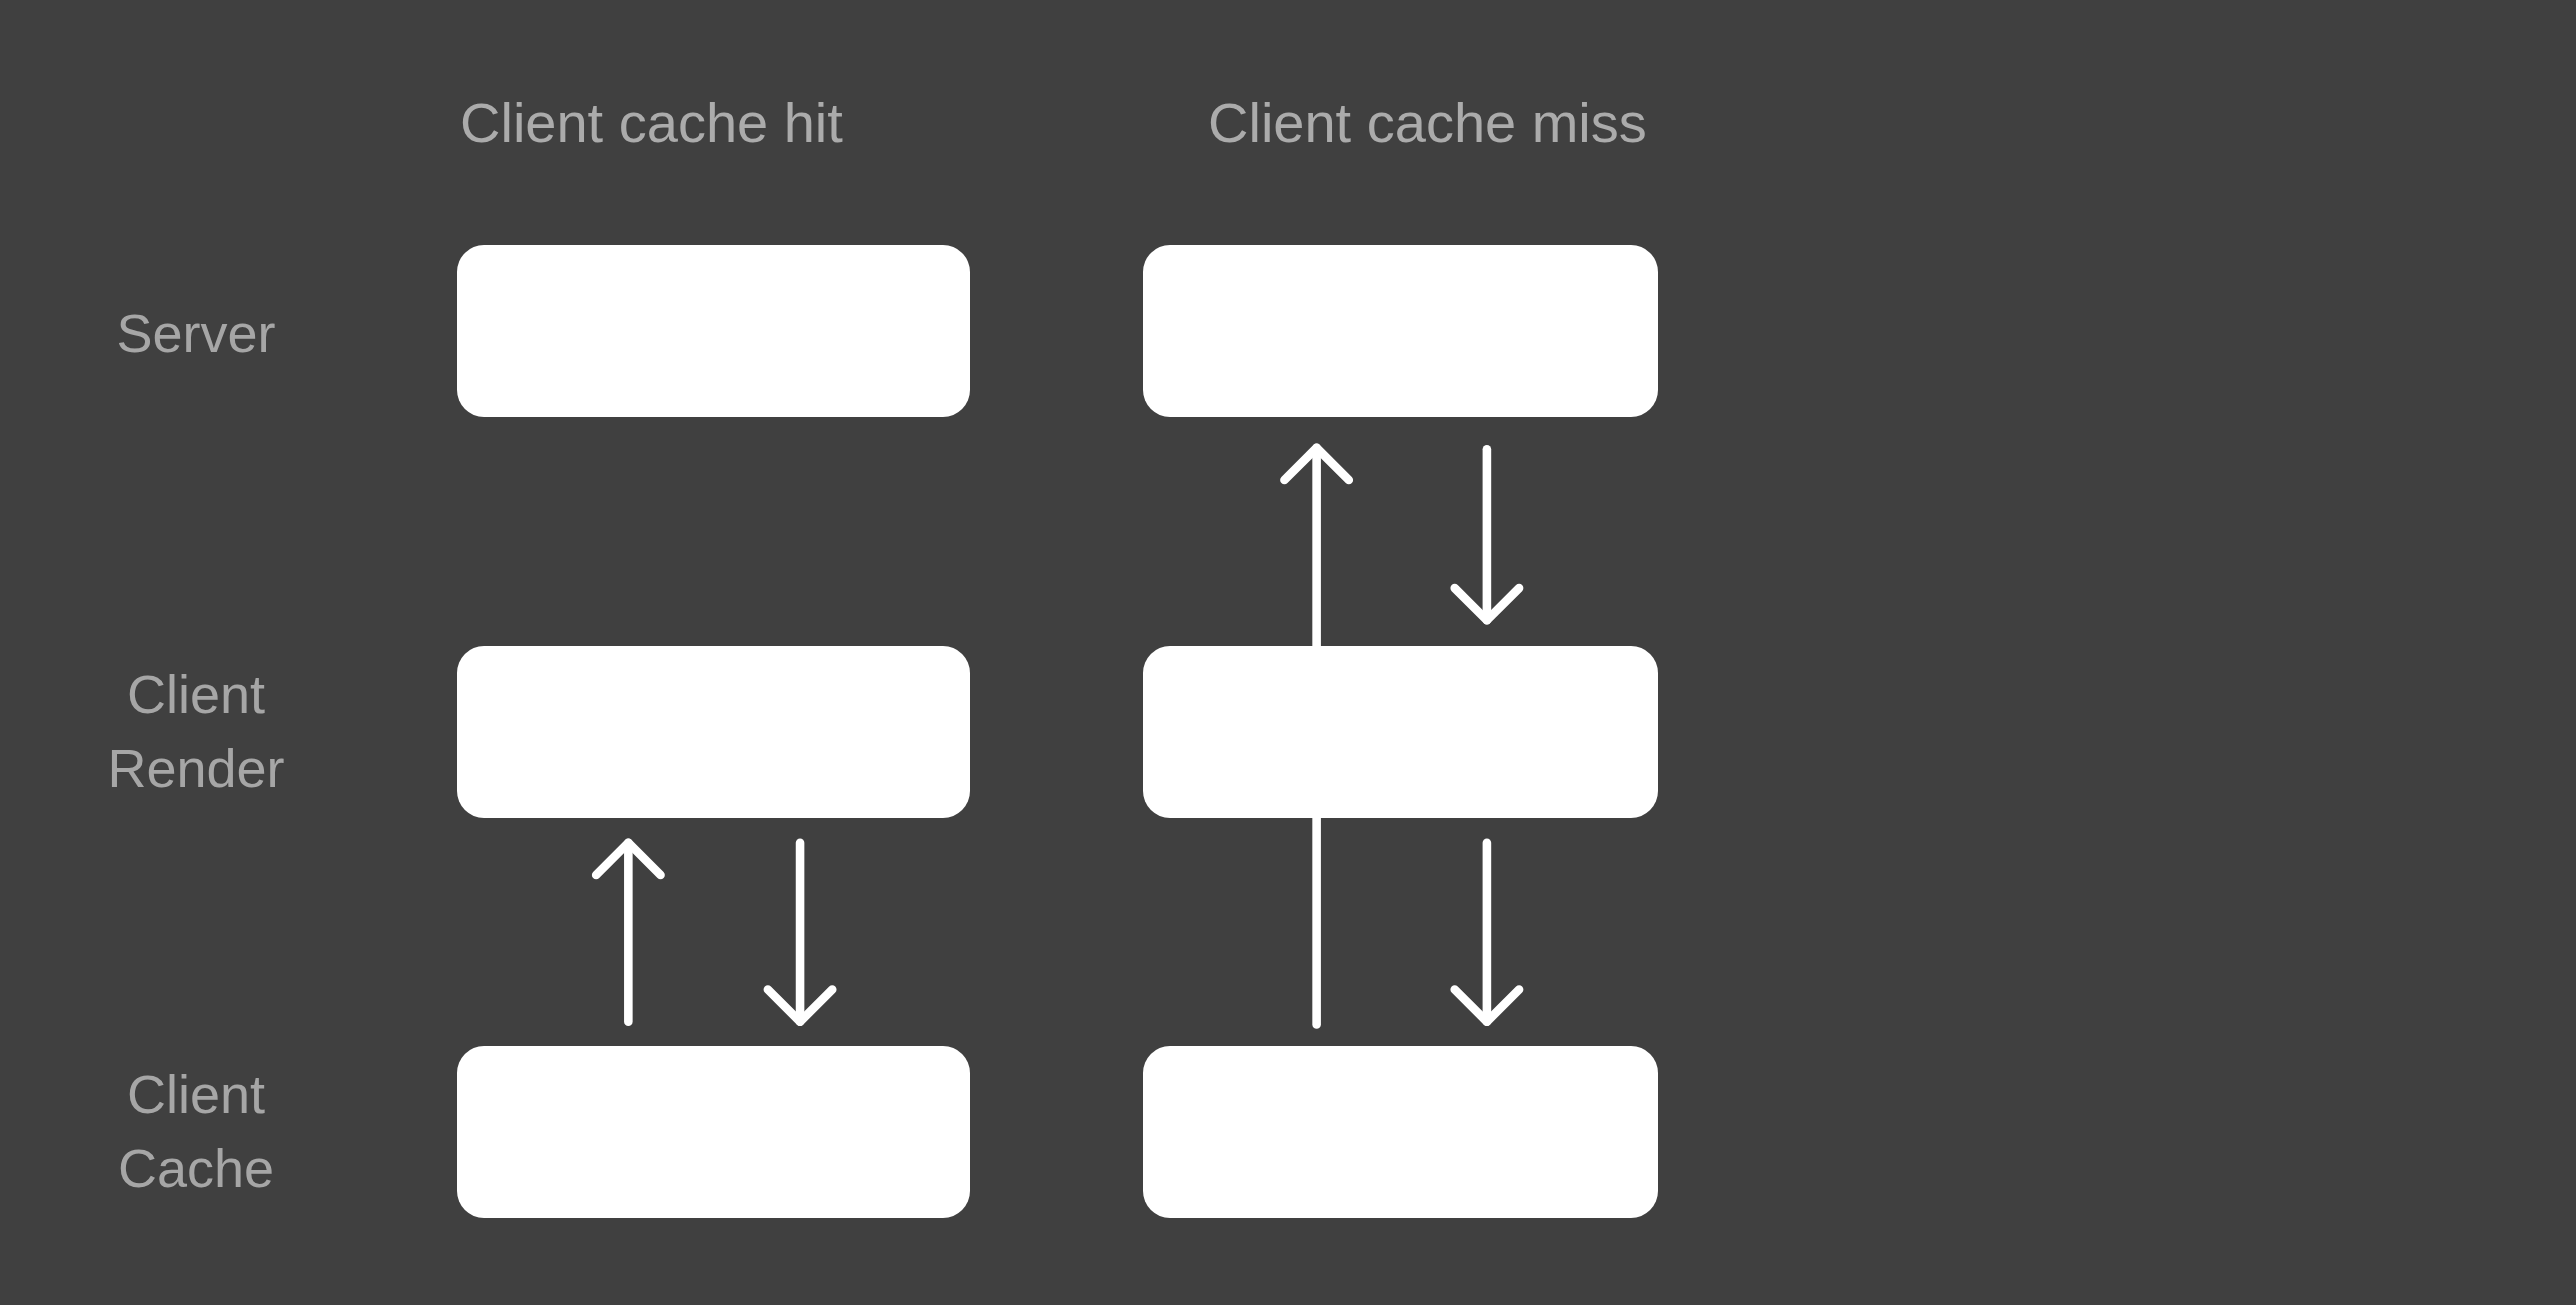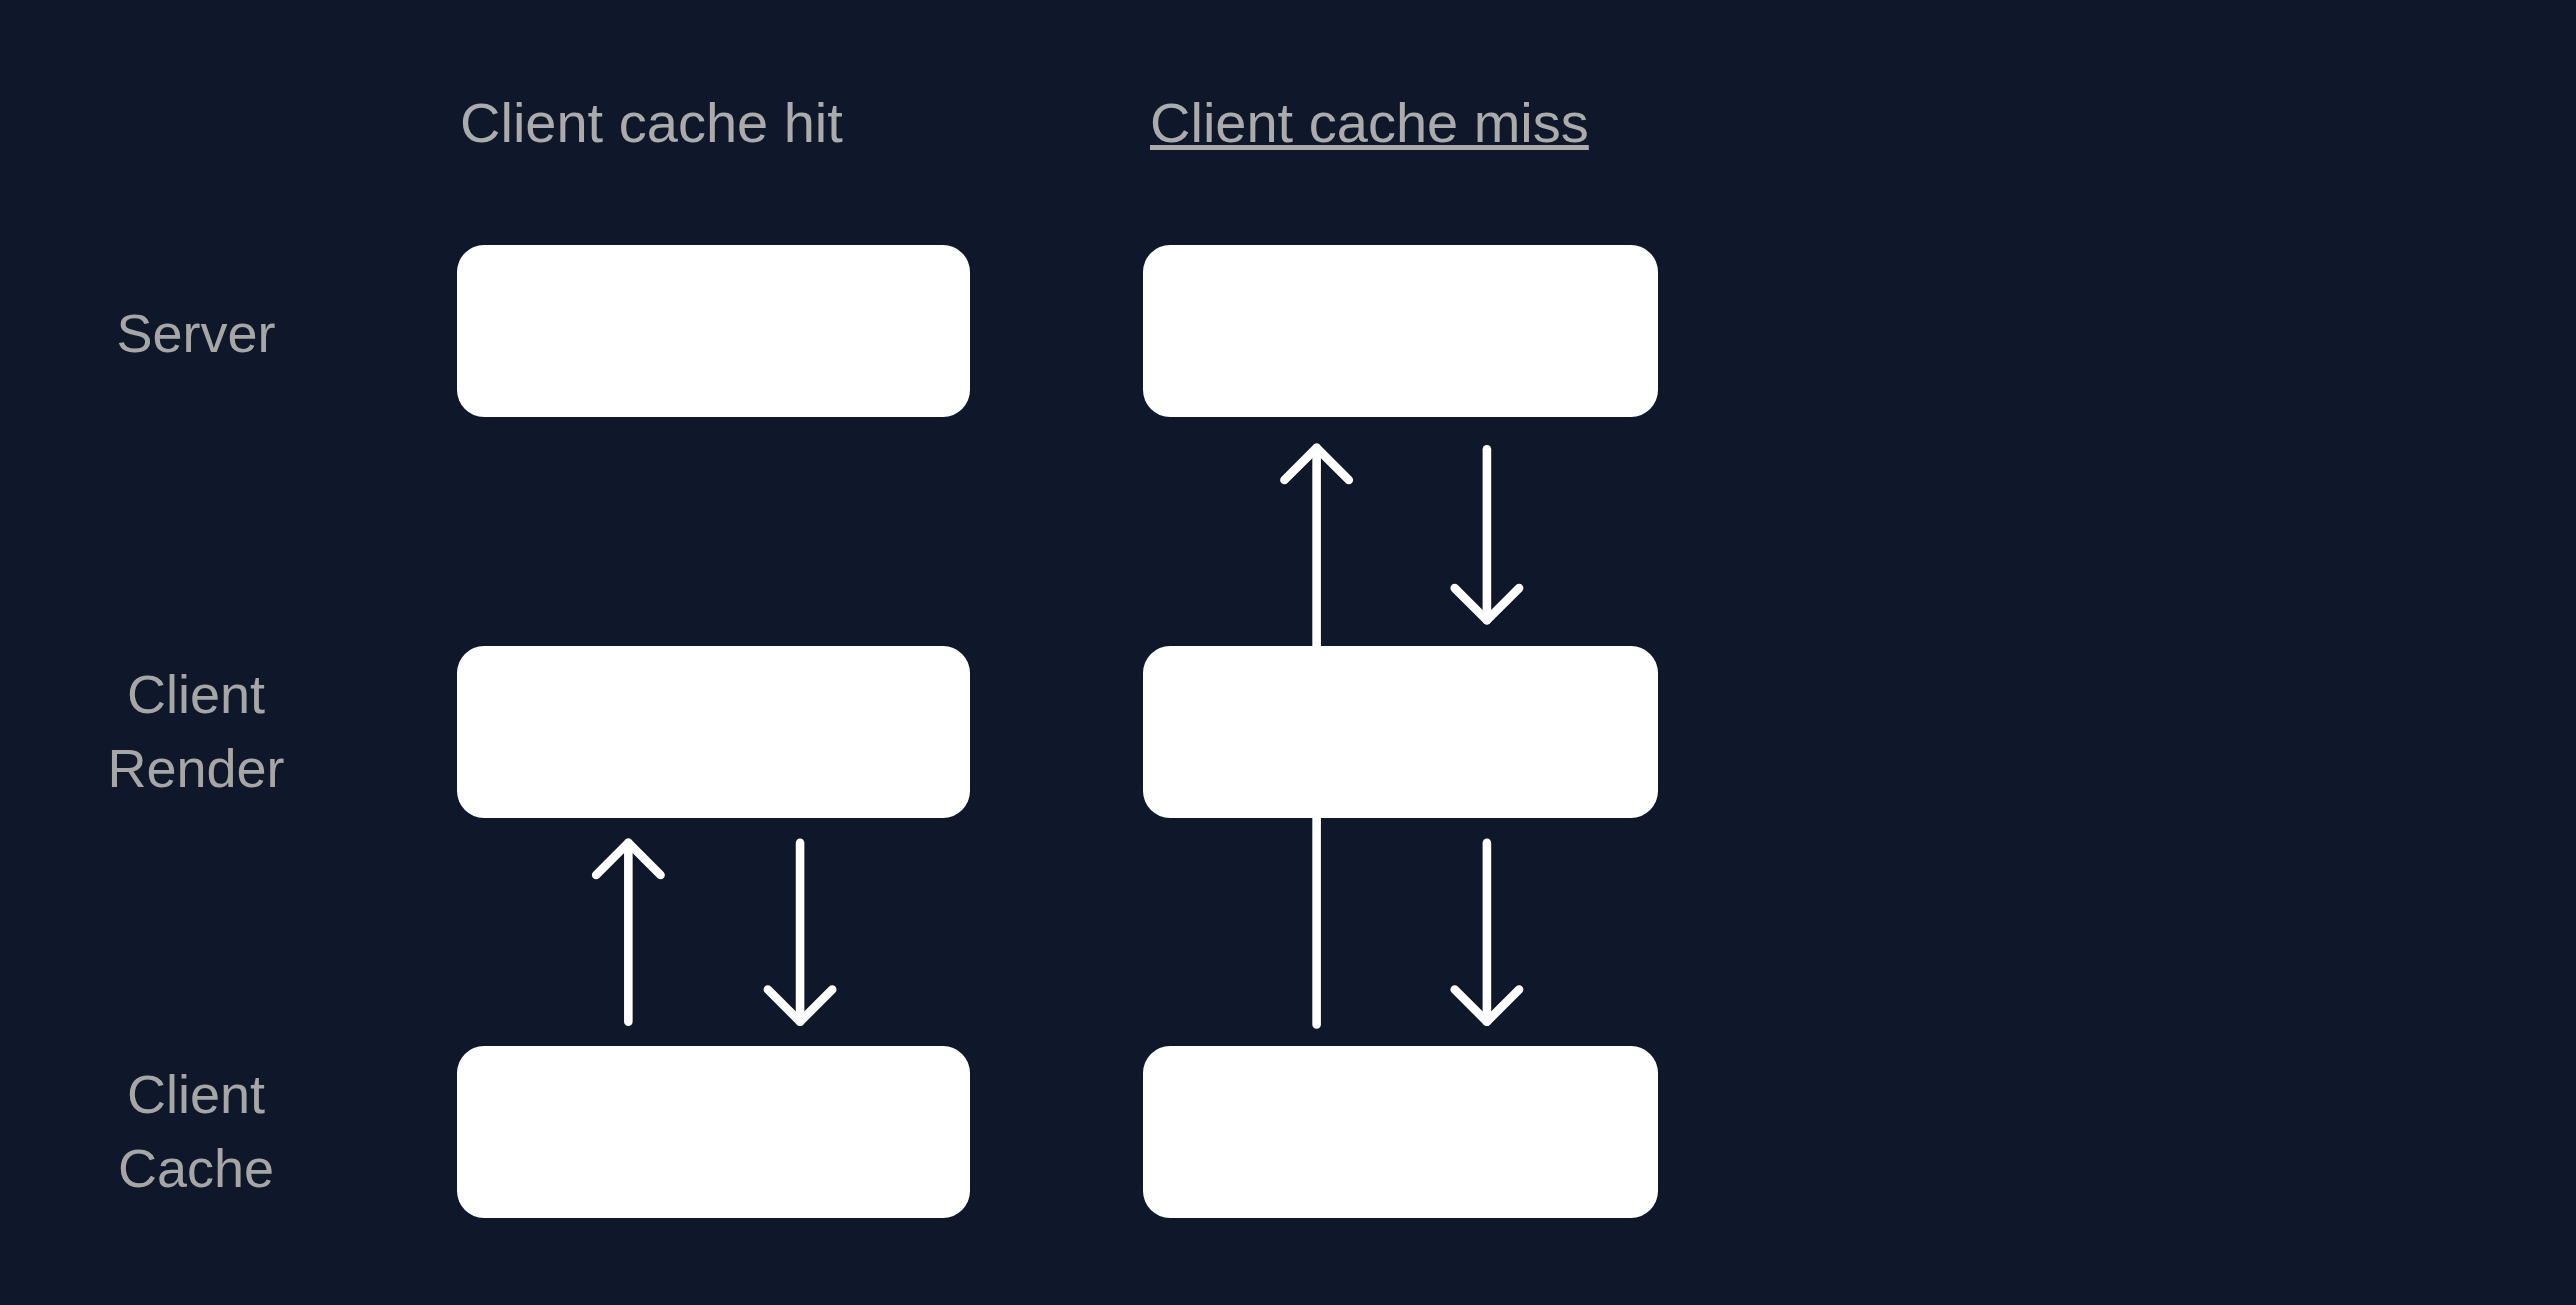--- a/index.html
+++ b/index.html
@@ -4,21 +4,21 @@
 <style>
   html, body {
     margin: 0;
     padding: 0;
     background: #000000;
   }
   #canvas {
     position: relative;
     width: 2576px;
     height: 1305px;
-    background: #0f172a;
+    background: #404040;
     overflow: hidden;
     font-family: "Liberation Sans", sans-serif;
   }
   
   #arrow-layer {
     position: absolute;
     left: 0; top: 0;
     width: 2576px; height: 1305px;
     z-index: 1;
   }
@@ -52,21 +52,21 @@
     position: absolute;
     top: 86px;
     font-size: 56px;
     line-height: 74px;
     font-weight: 400;
     color: #ababab;
     white-space: nowrap;
     z-index: 3;
   }
   #header-hit  { left: 460px; }
-  #header-miss { left: 1150px; text-decoration: underline; }
+  #header-miss { left: 1208px; }
   
   .row-label {
     position: absolute;
     left: 53px;
     width: 286px;
     text-align: center;
     font-size: 54px;
     line-height: 74px;
     font-weight: 400;
     color: #a6a6a6;

